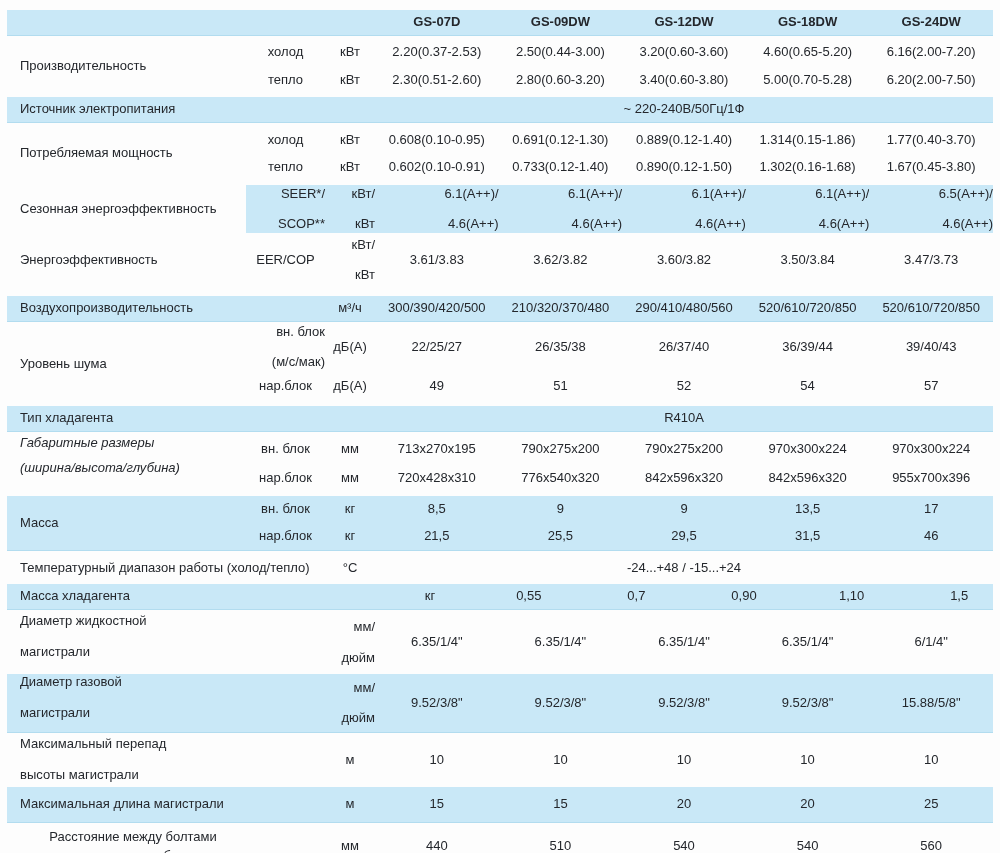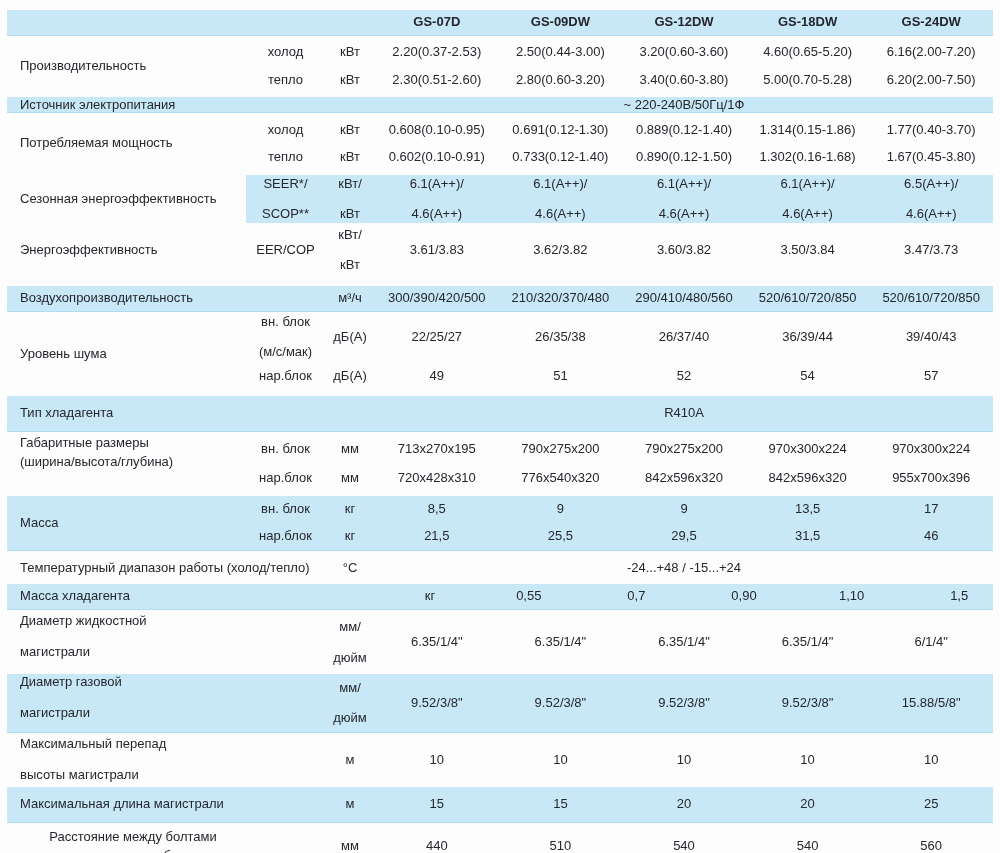--- a/index.html
+++ b/index.html
@@ -21,21 +21,21 @@
   }
   .blue { background:#c9e8f7; }
   .row.blue { border-bottom:1px solid #b2dcef; }
   .c {
     display:flex; align-items:center; justify-content:center;
     text-align:center; line-height:1.25; box-sizing:border-box;
   }
   .c-label {
     justify-content:flex-start; text-align:left; padding-left:13px;
   }
-  .two { flex-direction:column; gap:14px; }
+  .two { flex-direction:column; gap:14px;align-items:flex-end; }
   .two-spread { flex-direction:column; gap:15px; align-items:flex-start; }
   .span-l2 { grid-column:1 / 3; }
   .span-l3 { grid-column:1 / 4; }
   .span-data { grid-column:4 / 9; }
   .lbl-row2 { grid-row:1 / 3; }
   .hdr { font-weight:bold; }
   .strip { height:8px; background:#c9e8f7; }
 </style>
 </head>
 <body>
@@ -62,21 +62,21 @@
     <div class="c">6.16(2.00-7.20)</div>
     <div class="c">тепло</div>
     <div class="c">кВт</div>
     <div class="c">2.30(0.51-2.60)</div>
     <div class="c">2.80(0.60-3.20)</div>
     <div class="c">3.40(0.60-3.80)</div>
     <div class="c">5.00(0.70-5.28)</div>
     <div class="c">6.20(2.00-7.50)</div>
   </div>
 
-  <div class="row blue" style="height:16px; margin-top:3px;">
+  <div class="row blue" style="height:26px; margin-top:3px;">
     <div class="c c-label span-l3">Источник электропитания</div>
     <div class="c span-data">~ 220-240В/50Гц/1Ф</div>
   </div>
 
   <div class="row" style="height:55px; margin-top:3px; grid-template-rows:1fr 1fr;">
     <div class="c c-label lbl-row2">Потребляемая мощность</div>
     <div class="c">холод</div>
     <div class="c">кВт</div>
     <div class="c">0.608(0.10-0.95)</div>
     <div class="c">0.691(0.12-1.30)</div>
@@ -162,27 +162,27 @@
     <div class="c">39/40/43</div>
     <div class="c">нар.блок</div>
     <div class="c">дБ(А)</div>
     <div class="c">49</div>
     <div class="c">51</div>
     <div class="c">52</div>
     <div class="c">54</div>
     <div class="c">57</div>
   </div>
 
-  <div class="row blue" style="height:36px; margin-top:3px;">
+  <div class="row blue" style="height:26px; margin-top:3px;">
     <div class="c c-label span-l3">Тип хладагента</div>
     <div class="c span-data">R410A</div>
   </div>
 
   <div class="row" style="height:58px; margin-top:3px; grid-template-rows:1fr 1fr;">
-    <div class="c c-label two lbl-row2" style="align-items:flex-start; gap:3px;">
+    <div class="c c-label two lbl-row2" style="align-items:flex-start; gap:9px;font-style:italic;">
       <span>Габаритные размеры</span>
       <span>(ширина/высота/глубина)</span>
     </div>
     <div class="c">вн. блок</div>
     <div class="c">мм</div>
     <div class="c">713x270x195</div>
     <div class="c">790x275x200</div>
     <div class="c">790x275x200</div>
     <div class="c">970x300x224</div>
     <div class="c">970x300x224</div>

